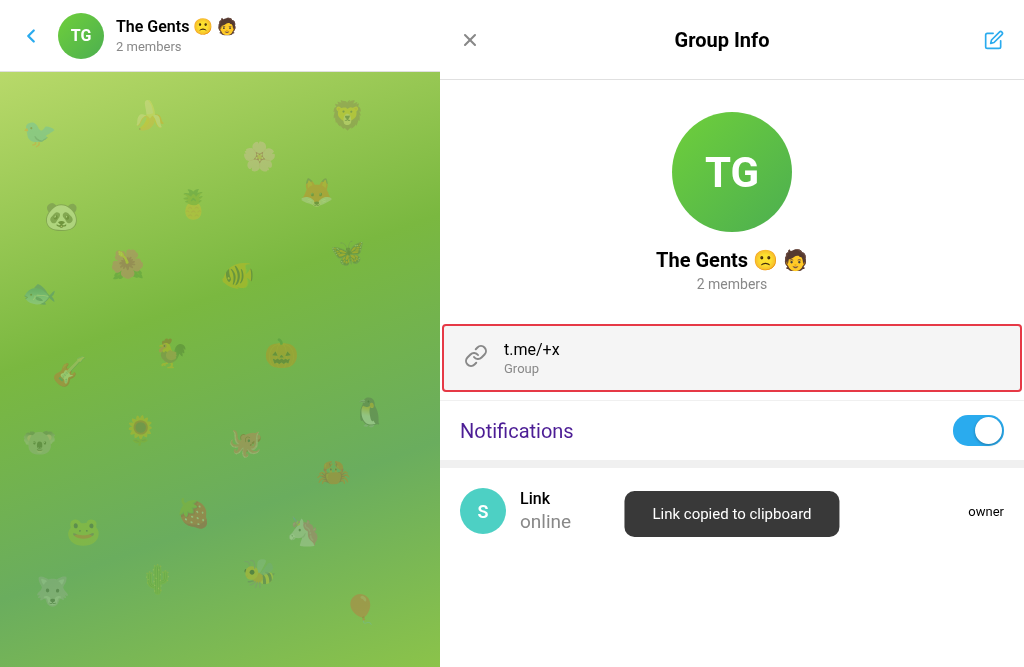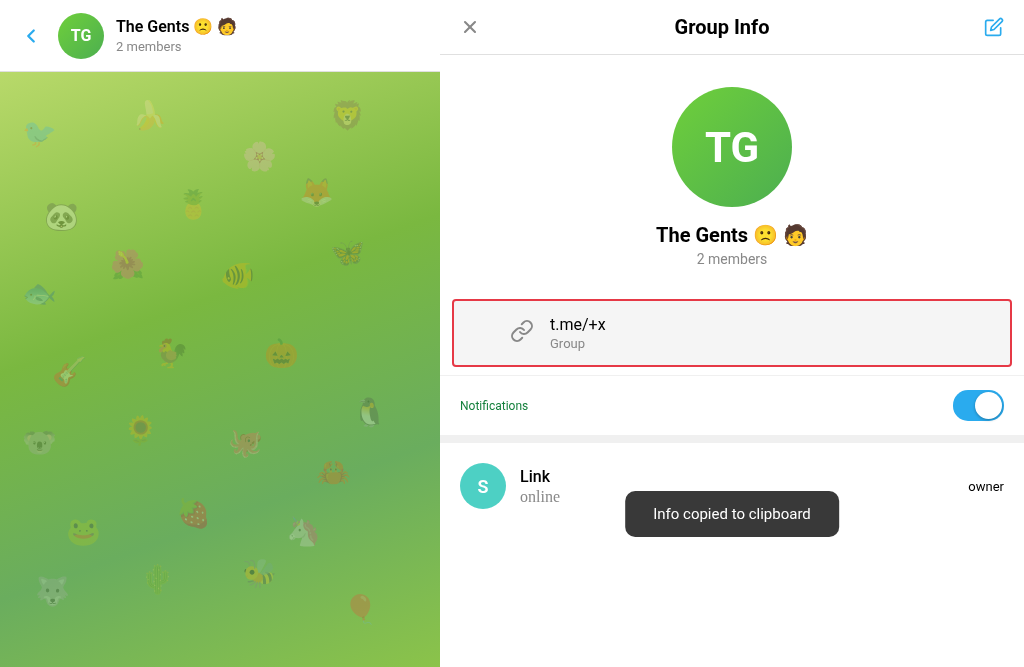--- a/index.html
+++ b/index.html
@@ -104,21 +104,21 @@
       background: #fff;
       display: flex;
       flex-direction: column;
       overflow: hidden;
     }
 
     .panel-header {
       display: flex;
       align-items: center;
       padding: 16px 20px;
-      height: 55px;
+      height: 80px;
       border-bottom: 1px solid #e0e0e0;
     }
 
     .close-btn {
       background: none;
       border: none;
       font-size: 20px;
       color: #888;
       cursor: pointer;
       margin-right: 16px;
@@ -181,26 +181,25 @@
       margin-bottom: 4px;
     }
 
     .group-members {
       font-size: 14px;
       color: #888;
     }
 
     
     .link-section {
-      margin: 8px 12px;
+      margin: 8px 2px;
       border: 2px solid #e63946;
       border-radius: 4px;
       background: #f5f5f5;
       cursor: pointer;
-      padding-left: 36px;
     }
 
     .link-item {
       display: flex;
       align-items: center;
       padding: 14px 20px;
     }
 
     .link-icon {
       font-size: 22px;
@@ -229,22 +228,22 @@
     
     .notifications-row {
       display: flex;
       align-items: center;
       padding: 14px 20px;
       border-top: 1px solid #f0f0f0;
     }
 
     .notifications-label {
       flex: 1;
-      font-size: 12px;
-      color: #15803d;
+      font-size: 20px;
+      color: #4c1d95;
     }
 
     .toggle-switch {
       width: 51px;
       height: 31px;
       border-radius: 15px;
       background: #2AABEE;
       position: relative;
       cursor: pointer;
     }
@@ -291,24 +290,23 @@
       flex: 1;
     }
 
     .member-name {
       font-size: 16px;
       font-weight: 500;
       color: #000;
     }
 
     .member-status {
-      font-size: 16px;
+      font-size: 19px;
       color: #888;
       margin-top: 2px;
-      font-family: Liberation Serif, serif;
     }
 
     .member-role {
       font-size: 13px;
       color: #000000;
     }
 
     
     .toast {
       position: absolute;
@@ -472,16 +470,16 @@
             <div class="member-name">Link</div>
             <div class="member-status">online</div>
           </div>
           <div class="member-role">owner</div>
         </div>
       </div>
 
     </div>
 
     <div class="toast">
-      <span>Info copied to clipboard</span>
+      <span>Link copied to clipboard</span>
     </div>
   </div>
 </div>
 
 </body></html>

